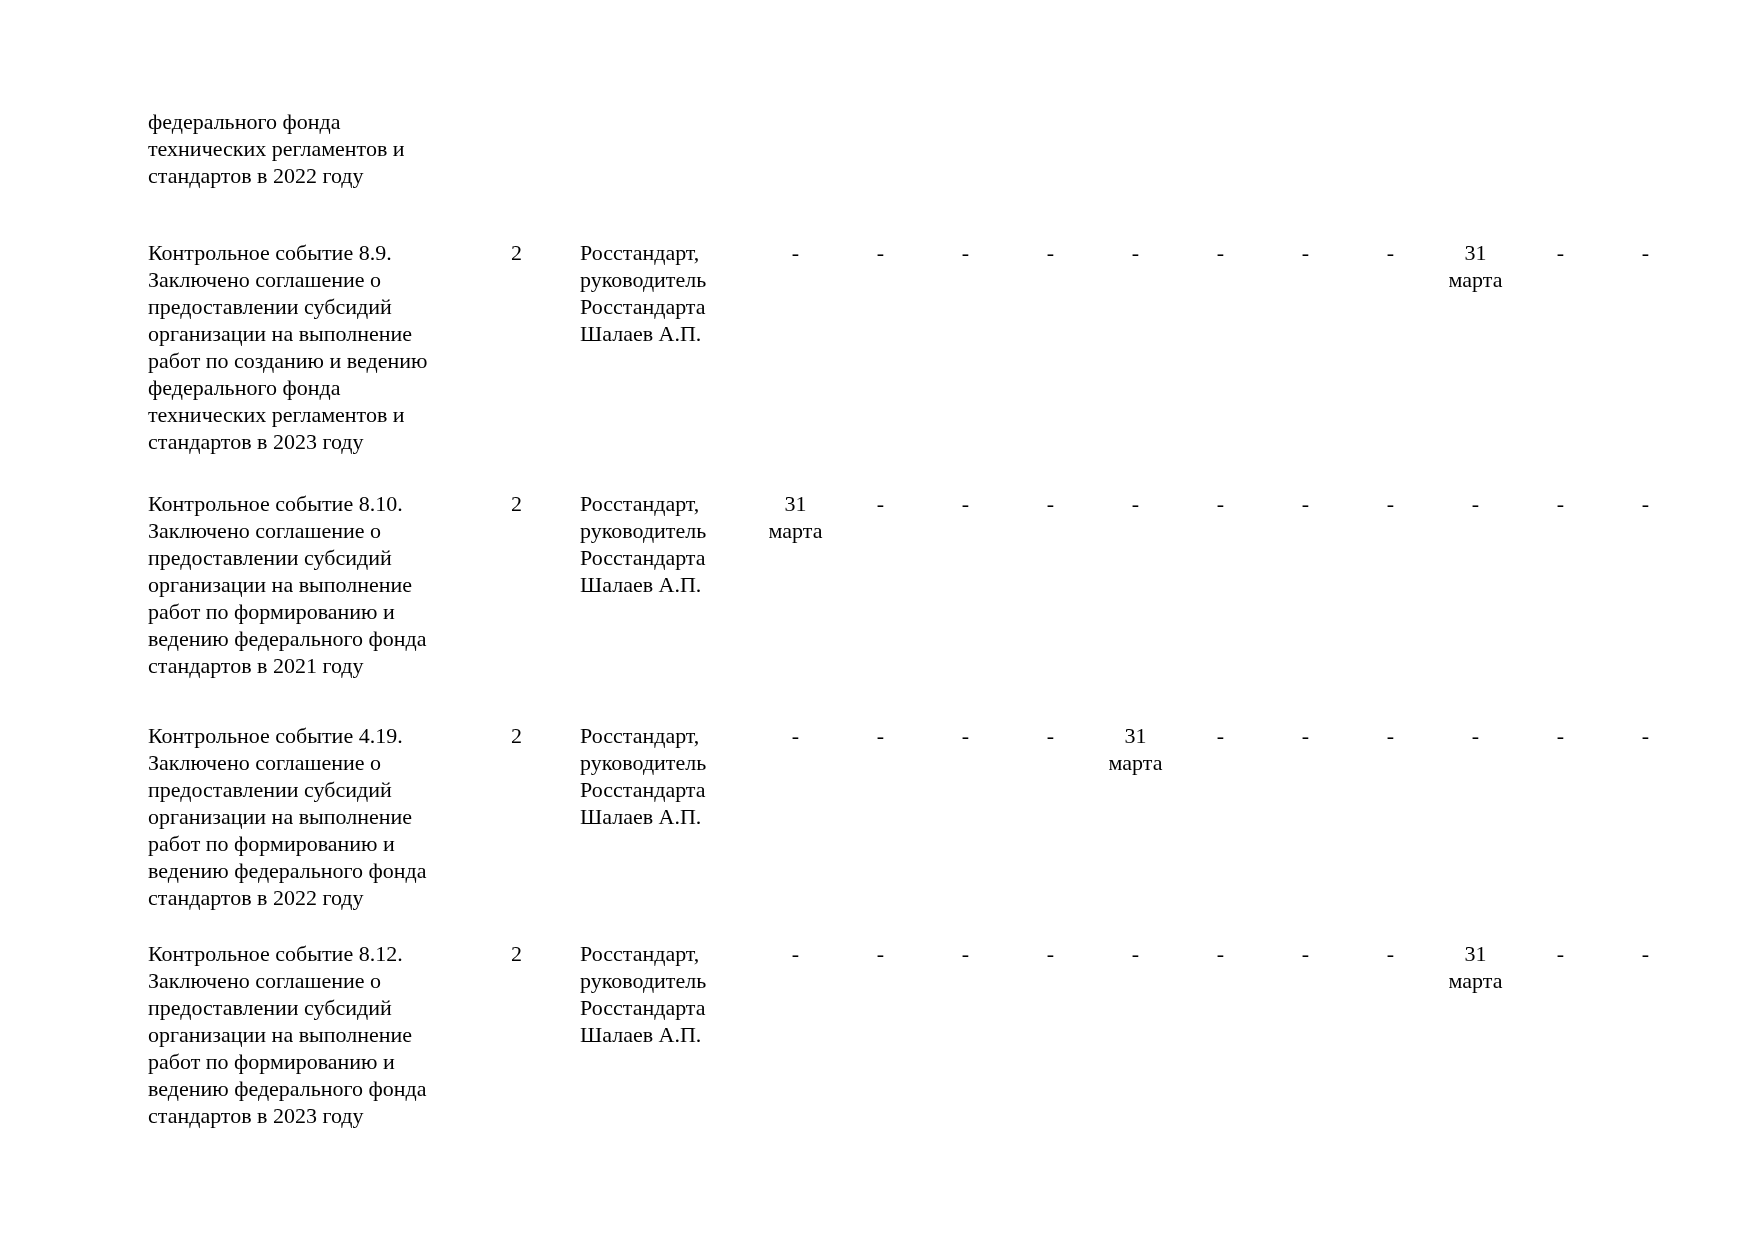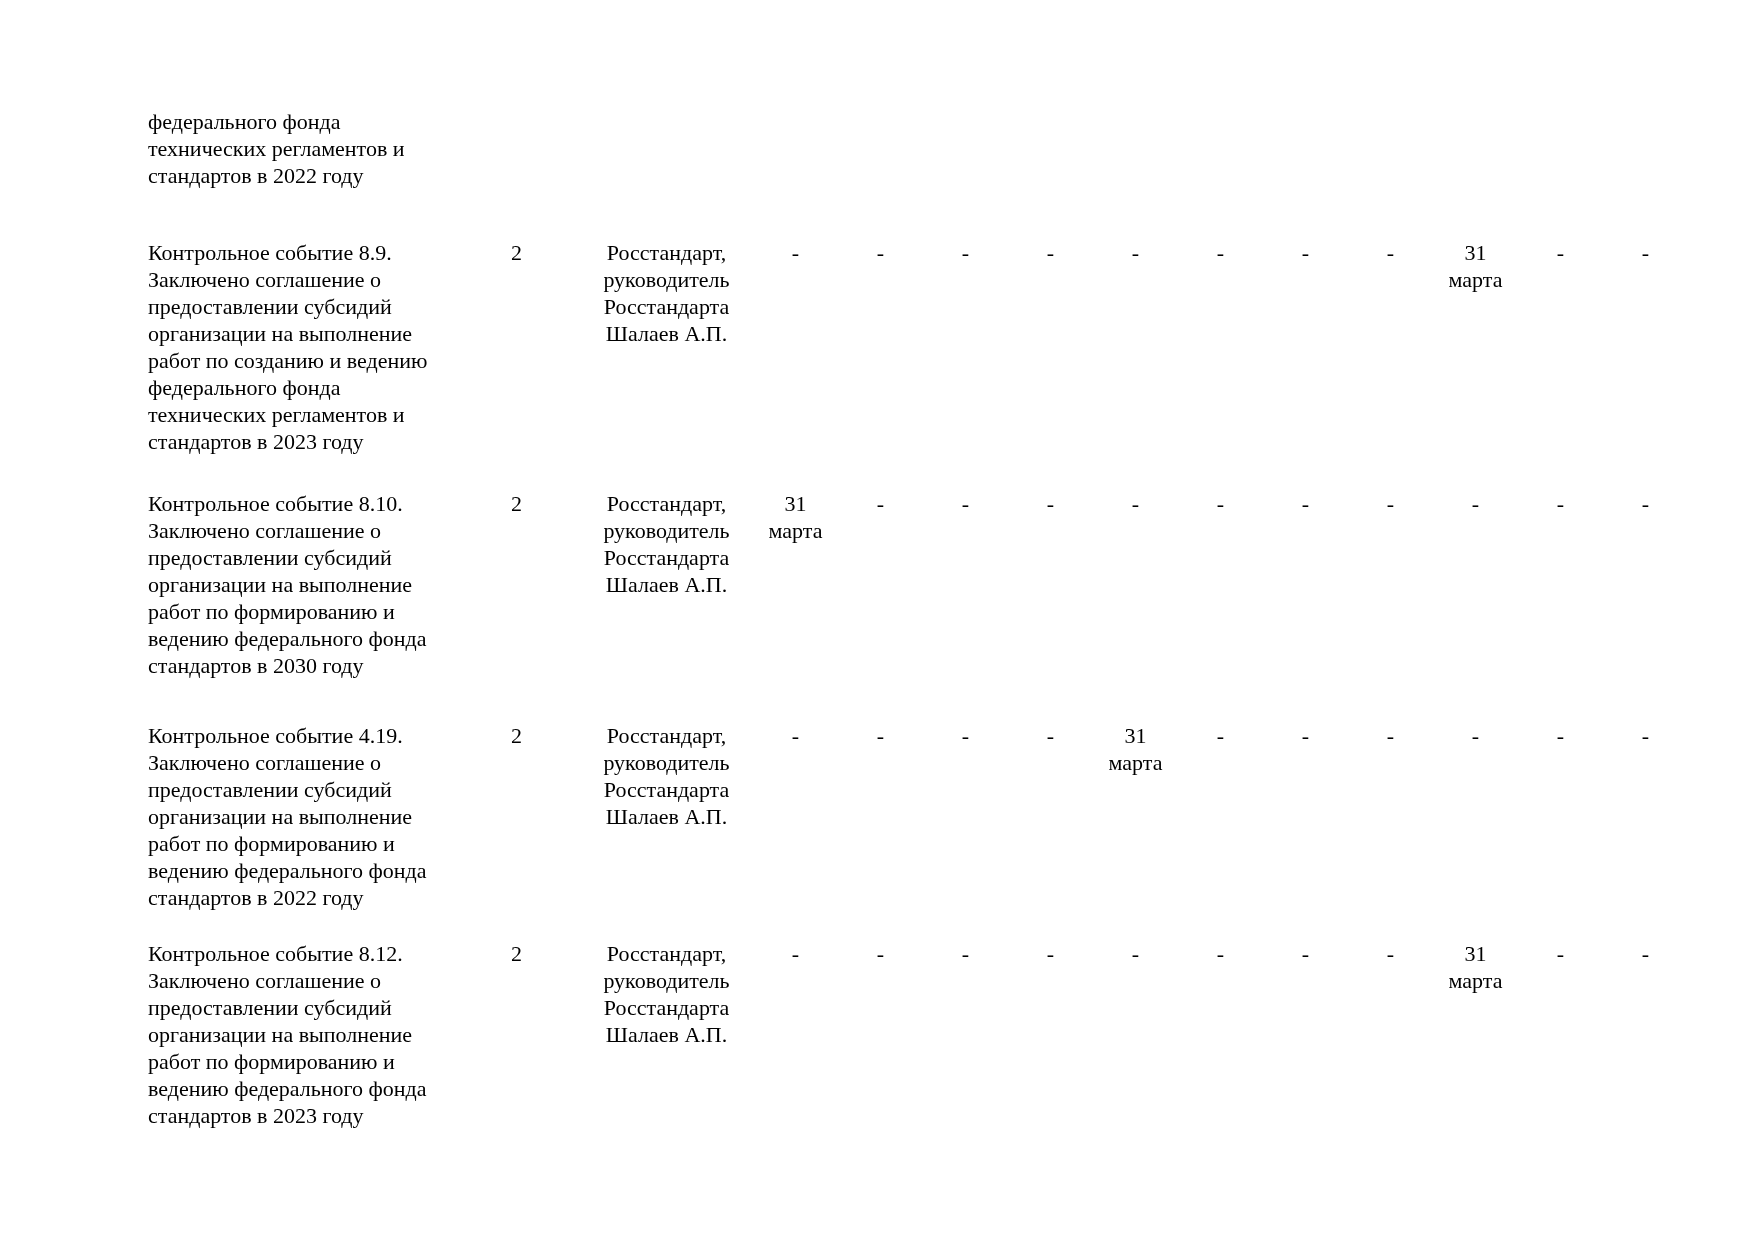--- a/index.html
+++ b/index.html
@@ -15,21 +15,21 @@
     color: #000000;
   }
   .row {
     position: absolute;
     left: 148px;
     display: grid;
     grid-template-columns: 305px 127px 173px repeat(12, 85px);
     align-items: start;
   }
   .activity { white-space: pre-line; }
-  .executor { white-space: pre-line; text-align: center; }
+  .executor { white-space: pre-line; }
   .num  { text-align: center; }
   .cell { text-align: center; }
   .cw   { display: block; width: 68px; margin: 0 auto; text-align: center; }
 </style>
 </head>
 <body>
 
 <div class="page">
 
   <div class="row" style="top:108px">
@@ -90,21 +90,21 @@
       </div>
   </div>
 
   <div class="row" style="top:490px">
     <div class="activity">Контрольное событие 8.10.
 Заключено соглашение о
 предоставлении субсидий
 организации на выполнение
 работ по формированию и
 ведению федерального фонда
-стандартов в 2030 году</div>
+стандартов в 2021 году</div>
     <div class="num">2</div>
     <div class="executor">Росстандарт,
 руководитель
 Росстандарта
 Шалаев А.П.</div>
     <div class="cell">
         <span class="cw">31 марта</span>
       </div>
     <div class="cell">
         <span class="cw">-</span>

